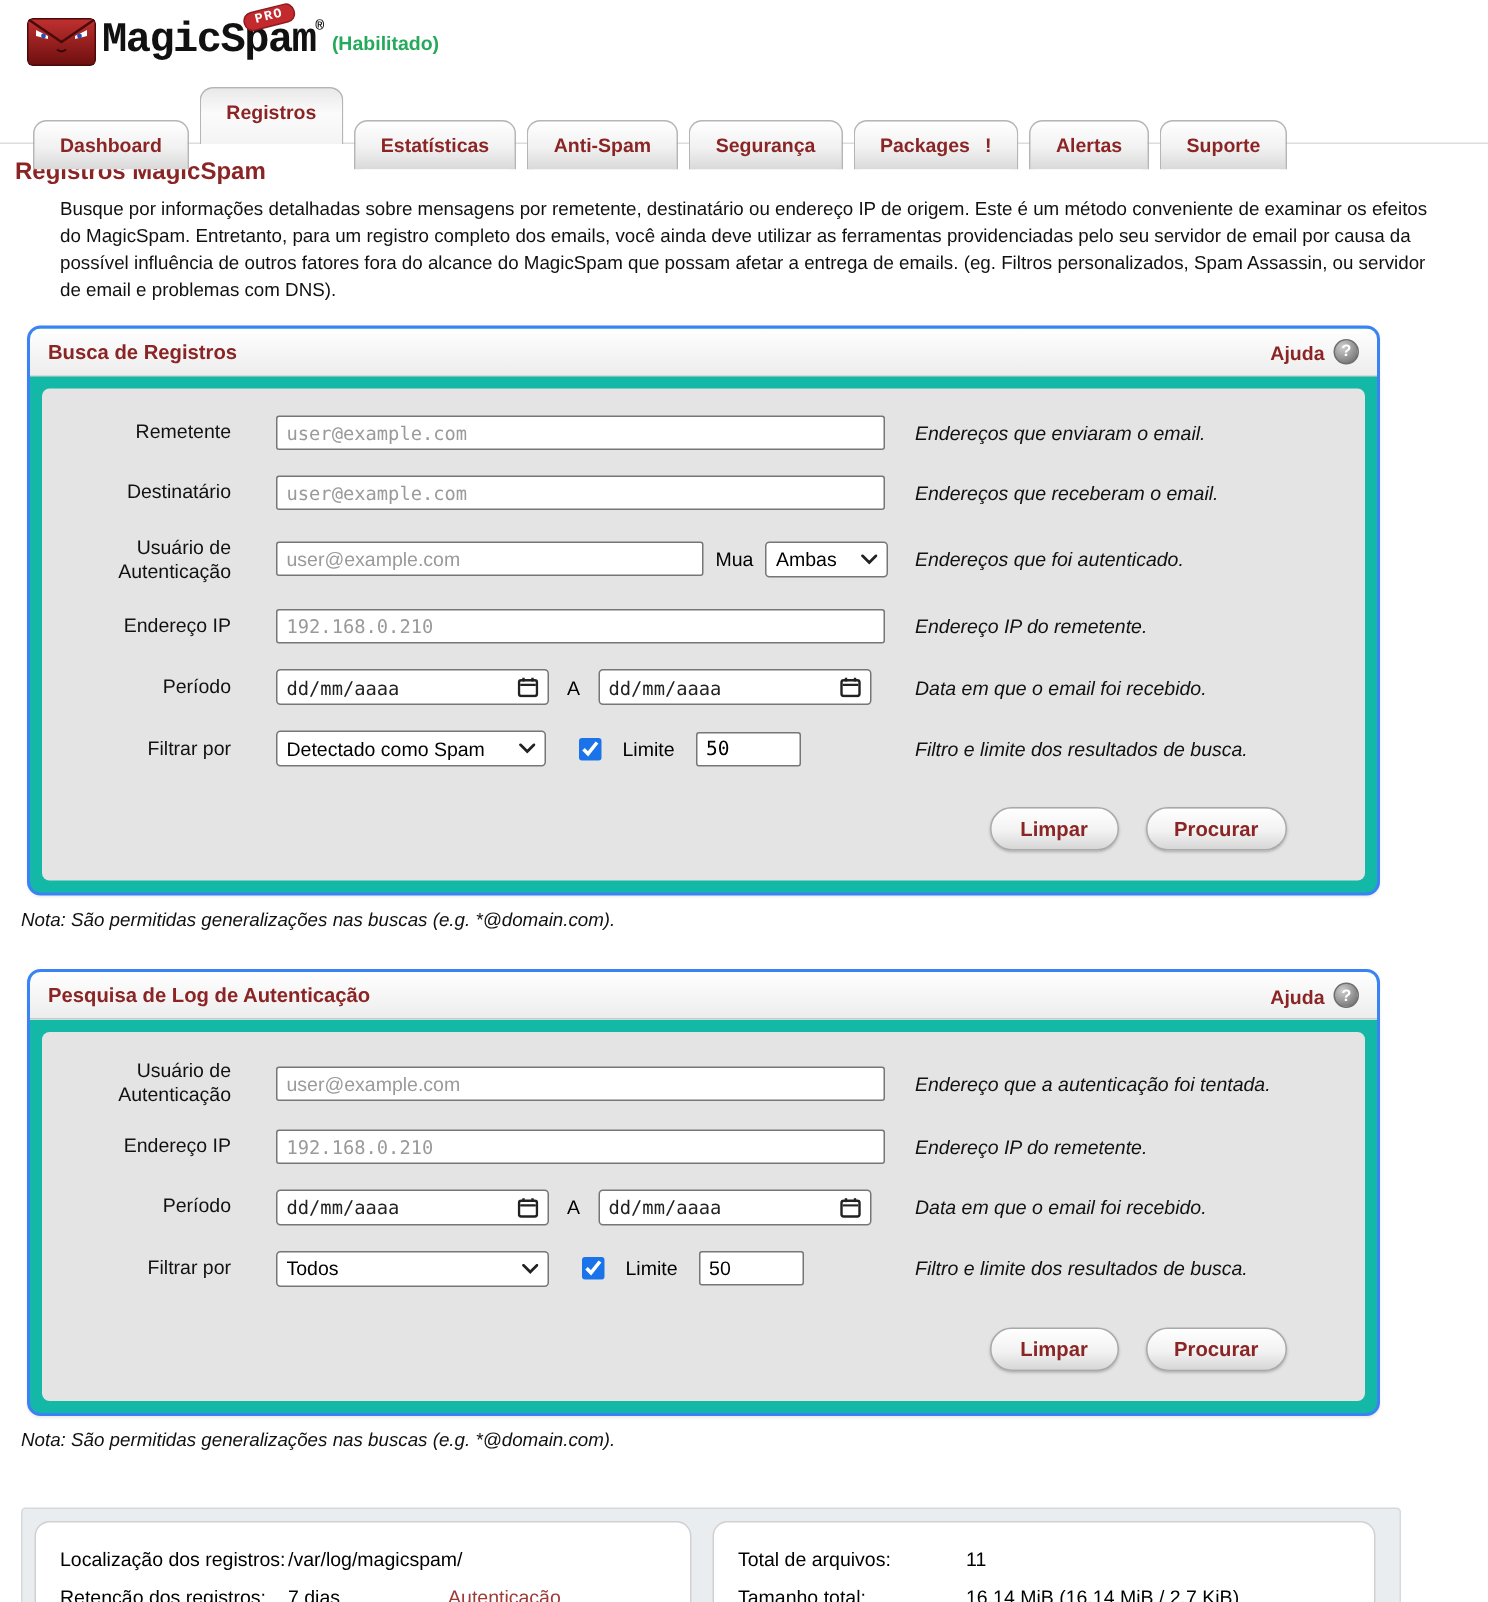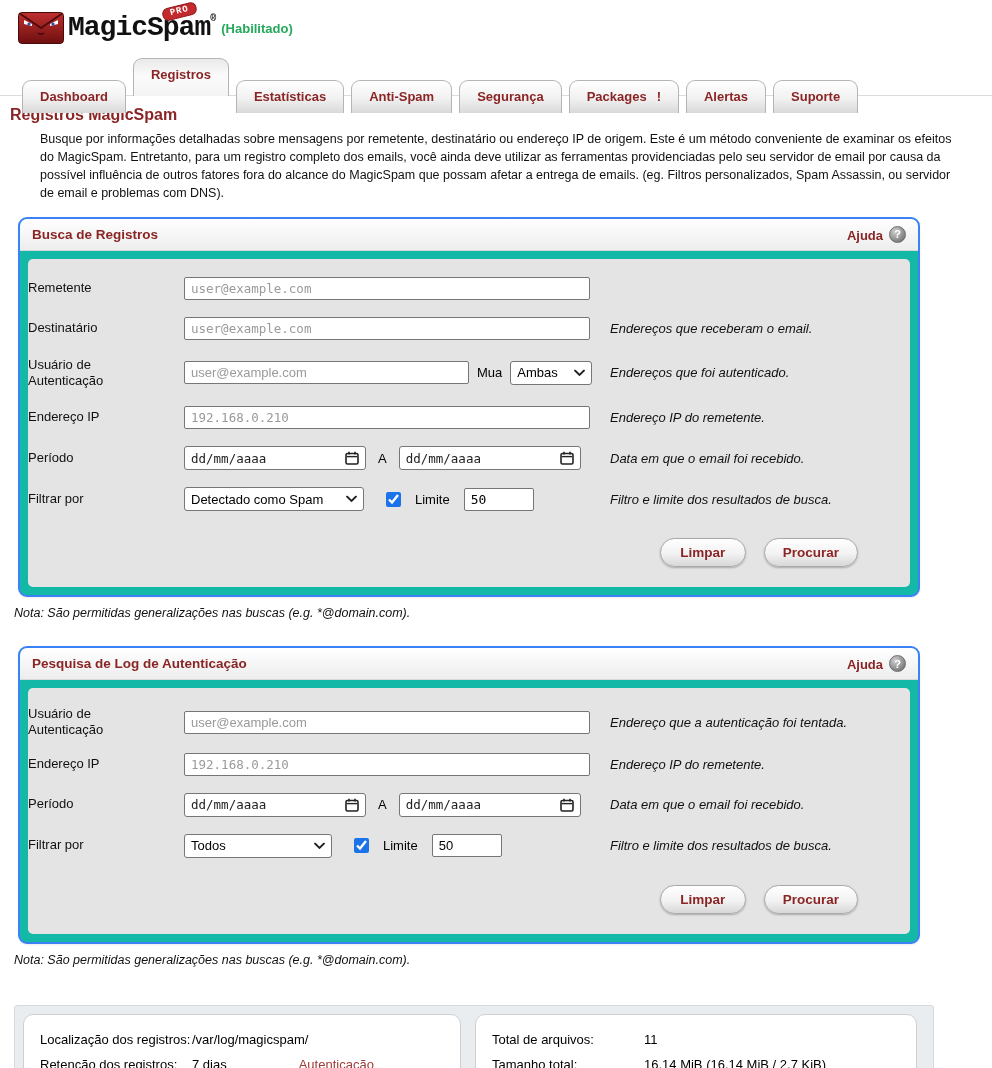--- a/index.html
+++ b/index.html
@@ -40,40 +40,40 @@
   .panel-title { color:#8b2525; font-weight:bold; font-size:13.5px; }
   .help { display:flex; align-items:flex-end; gap:6px; cursor:pointer; }
   .help-label { color:#8b2525; font-weight:bold; font-size:13px; }
   .help-icon { width:17px; height:17px; border-radius:50%;
                background:radial-gradient(circle at 35% 30%, #cfcfcf, #8d8d8d 60%, #5f5f5f);
                color:#fff; font-size:11px; font-weight:bold; display:flex;
                align-items:center; justify-content:center; border:1px solid #6e6e6e; }
   .panel-body { margin:8px; background:#e4e4e4; border-radius:5px; padding:18px 0 14px; }
 
   .frow { display:grid; grid-template-columns:156px 412px 1fr; align-items:center; margin-bottom:17px; }
-  .flabel { text-align:left; padding-right:30px; font-size:13px; color:#111; line-height:1.25; }
+  .flabel { text-align:right; padding-right:30px; font-size:13px; color:#111; line-height:1.25; }
   .ffield { display:flex; align-items:center; gap:8px; }
   .fhint  { font-style:italic; font-size:13px; color:#111; padding-left:14px; }
 
   input[type=text] { height:23px; border:1px solid #767676; border-radius:2px; background:#fff;
                      font-size:13px; padding:0 6px; width:406px; font-family:"Liberation Sans",sans-serif; }
   input.mono, input.mono::placeholder { font-family:"DejaVu Sans Mono", monospace; font-size:12.5px; }
   input::placeholder { color:#9a9a9a; opacity:1; }
   input.short { width:285px; }
   input.limit { width:70px; font-family:"DejaVu Sans Mono", monospace; }
   input.limit2 { width:70px; }
 
   .selectwrap { position:relative; display:inline-block; }
   select { appearance:none; -webkit-appearance:none; height:24px; border:1px solid #767676;
            border-radius:3px; background:#fff; font-size:13px; padding:0 26px 0 6px;
            font-family:"Liberation Sans",sans-serif; color:#000; }
   .selectwrap svg { position:absolute; right:7px; top:50%; transform:translateY(-50%); pointer-events:none; }
   select.mua { width:82px; }
   select.filter1 { width:180px; }
-  select.filter2 { width:148px; }
+  select.filter2 { width:182px; }
 
   .datebox { width:182px; height:24px; border:1px solid #767676; border-radius:3px; background:#fff;
              display:flex; align-items:center; justify-content:space-between; padding:0 6px; cursor:text; }
   .datebox .dtext { font-family:"DejaVu Sans Mono", monospace; font-size:12.5px; color:#222; }
   .between { font-size:13px; padding:0 4px; }
 
   input[type=checkbox] { width:15px; height:15px; accent-color:#1a73e8; margin-left:14px; }
   .limit-label { font-size:13px; margin:0 6px 0 6px; }
 
   .btn-row { display:flex; justify-content:flex-end; gap:18px; padding:10px 52px 6px 0; }
@@ -143,20 +143,21 @@
       <span class="help-icon">?</span>
     </span>
   </div>
   <div class="panel-body">
 
     <div class="frow">
       <div class="flabel">Remetente</div>
       <div class="ffield">
           <input type="text" class="mono" placeholder="user@example.com" style="">
         </div>
+      <div class="fhint">Endereços que enviaram o email.</div>
     </div>
 
     <div class="frow">
       <div class="flabel">Destinatário</div>
       <div class="ffield">
           <input type="text" class="mono" placeholder="user@example.com" style="">
         </div>
       <div class="fhint">Endereços que receberam o email.</div>
     </div>
 

